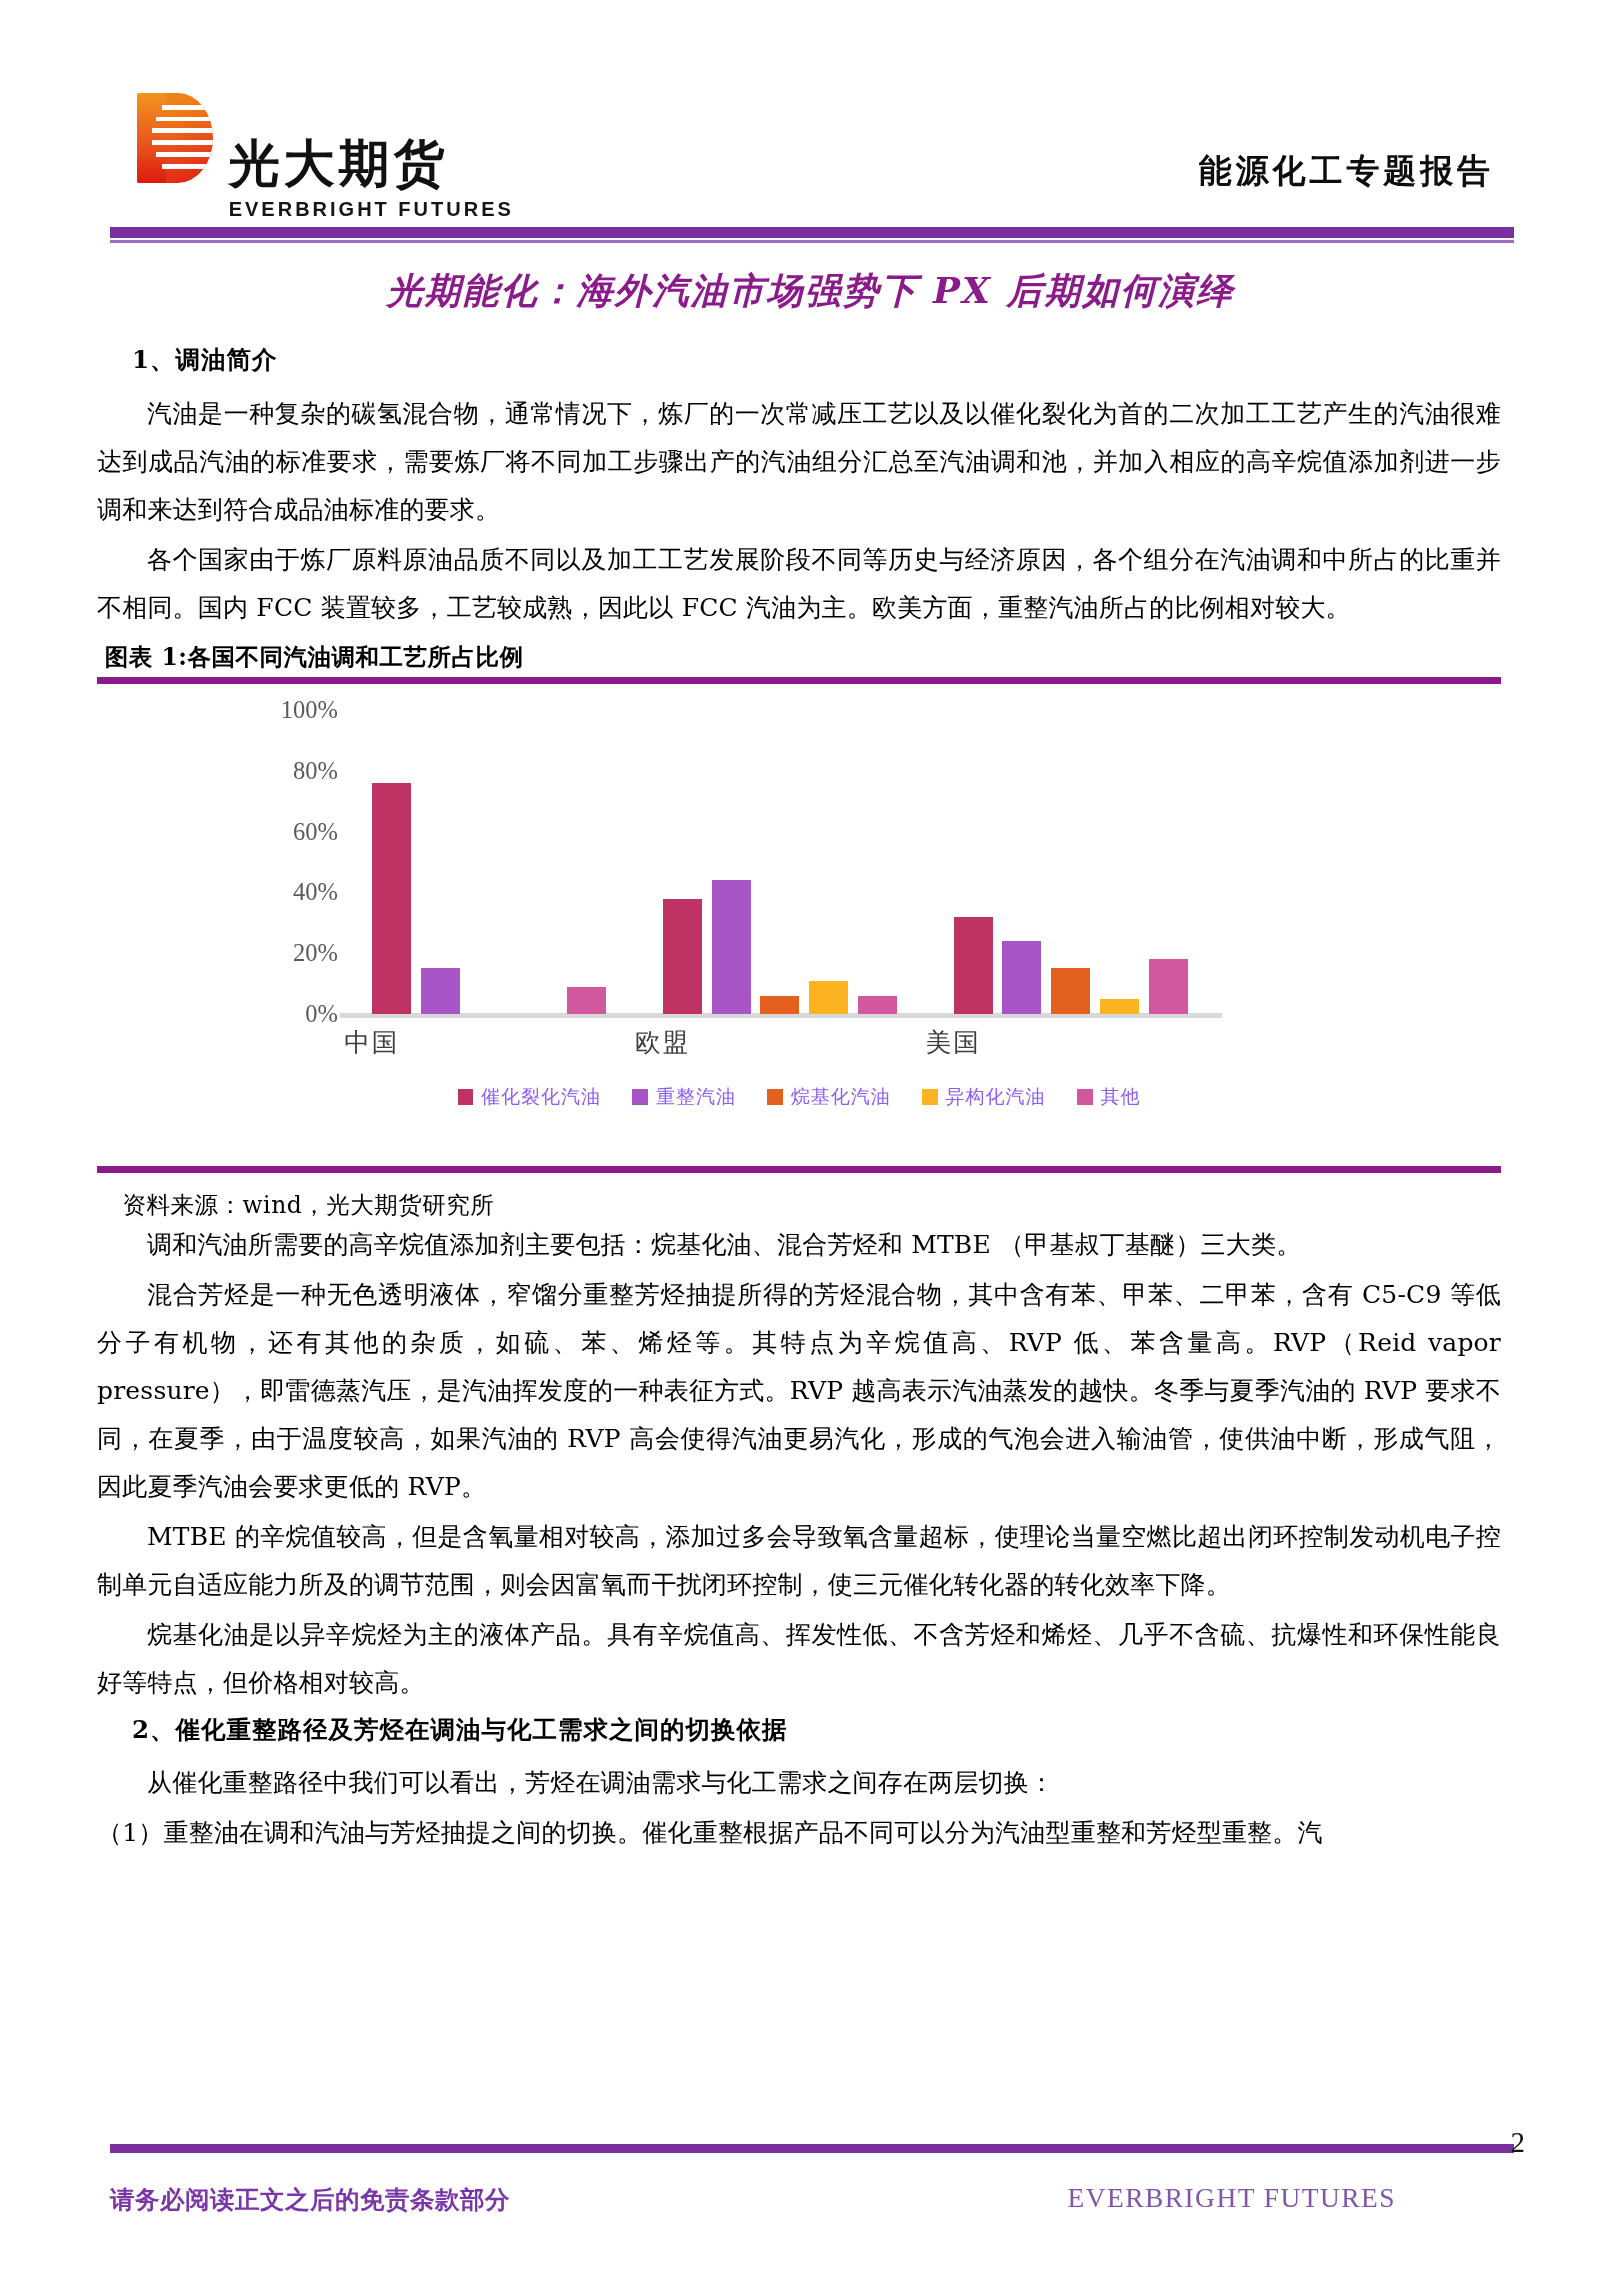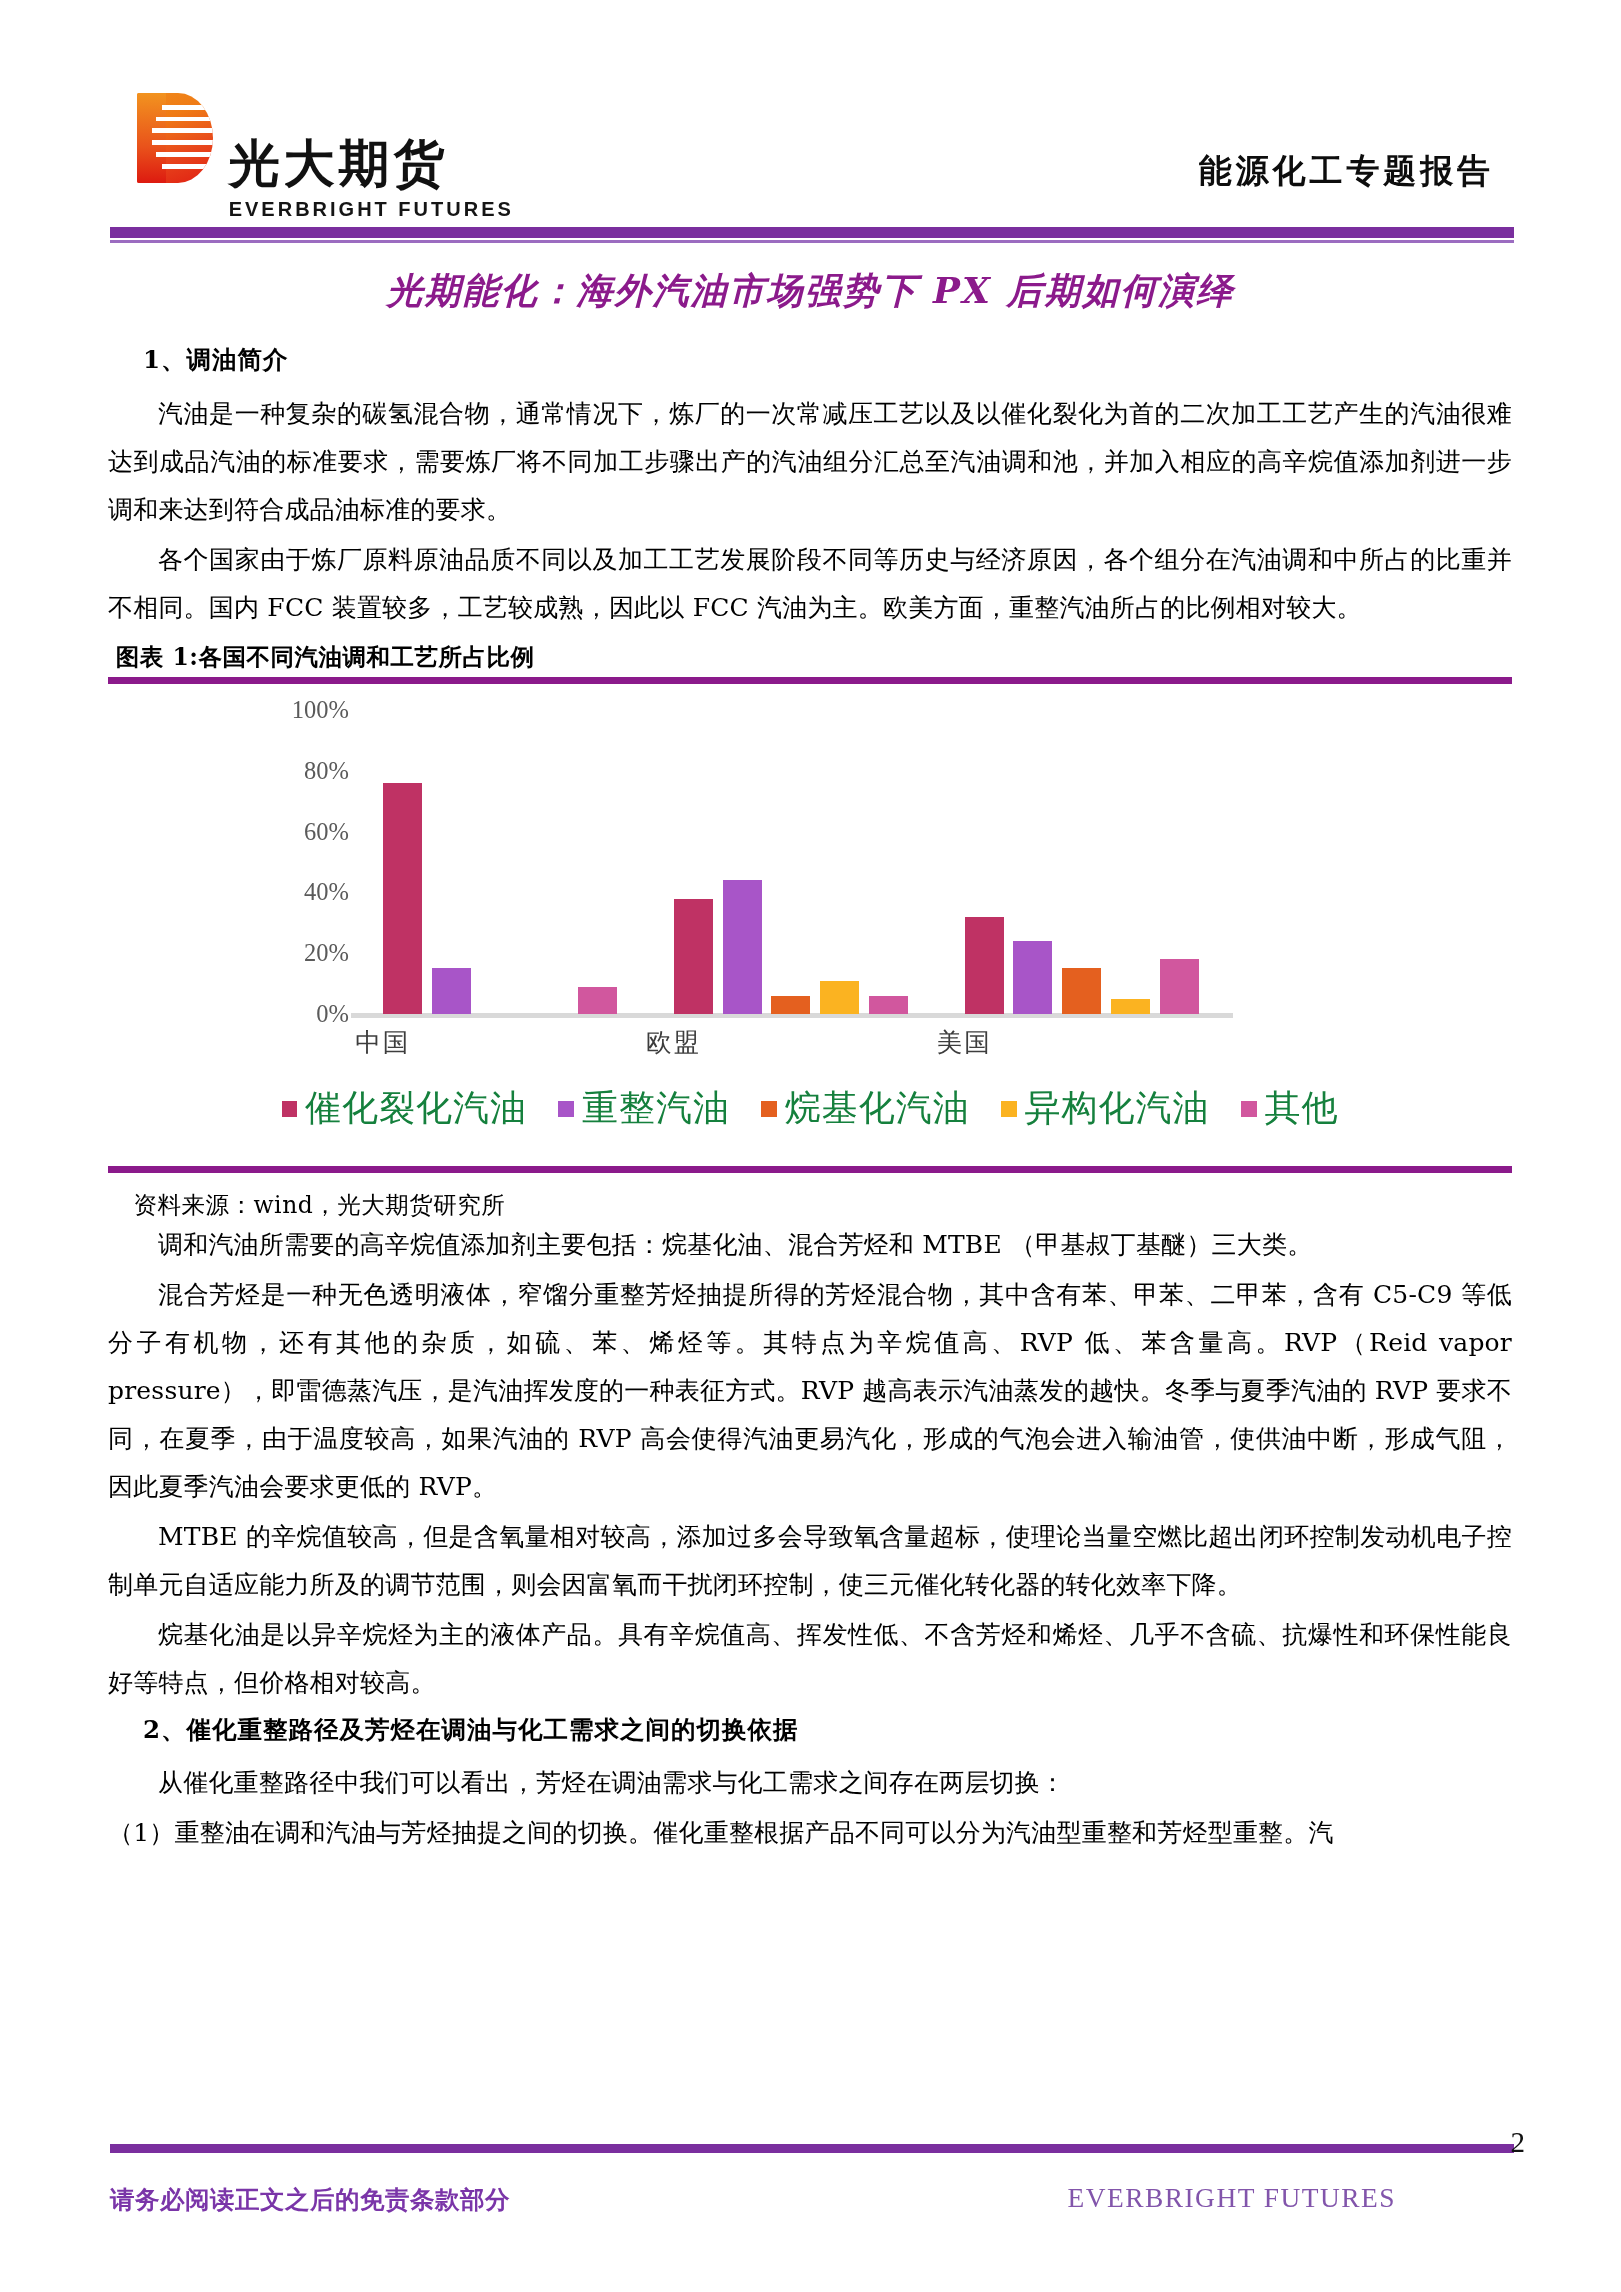--- a/index.html
+++ b/index.html
@@ -121,21 +121,21 @@
     font-style: italic;
     font-weight: bold;
     font-size: 36px;
     letter-spacing: 2px;
     color: #8b1a8b;
   }
 
   
   .body-area {
     position: absolute;
-    left: 108px;
+    left: 97px;
     top: 343px;
     width: 1404px;
   }
   .sec-head {
     font-family: "DejaVu Serif", serif;
     font-weight: bold;
     font-size: 24.5px;
     color: #000;
     margin: 0 0 13.7px 0;
     padding-left: 35px;
@@ -267,22 +267,22 @@
     align-items: center;
     margin: 0 15.7px;
   }
   .legend-swatch {
     width: 15.7px;
     height: 15.7px;
     margin-right: 7.8px;
   }
   .legend-label {
     font-family: "DejaVu Serif", serif;
-    font-size: 36px;
-    color: #15803d;
+    font-size: 19px;
+    color: #8b5cf6;
     letter-spacing: 1px;
   }
 
   
   .footer {
     position: absolute;
     left: 0;
     bottom: 0;
     width: 1621px;
     height: 167px;

